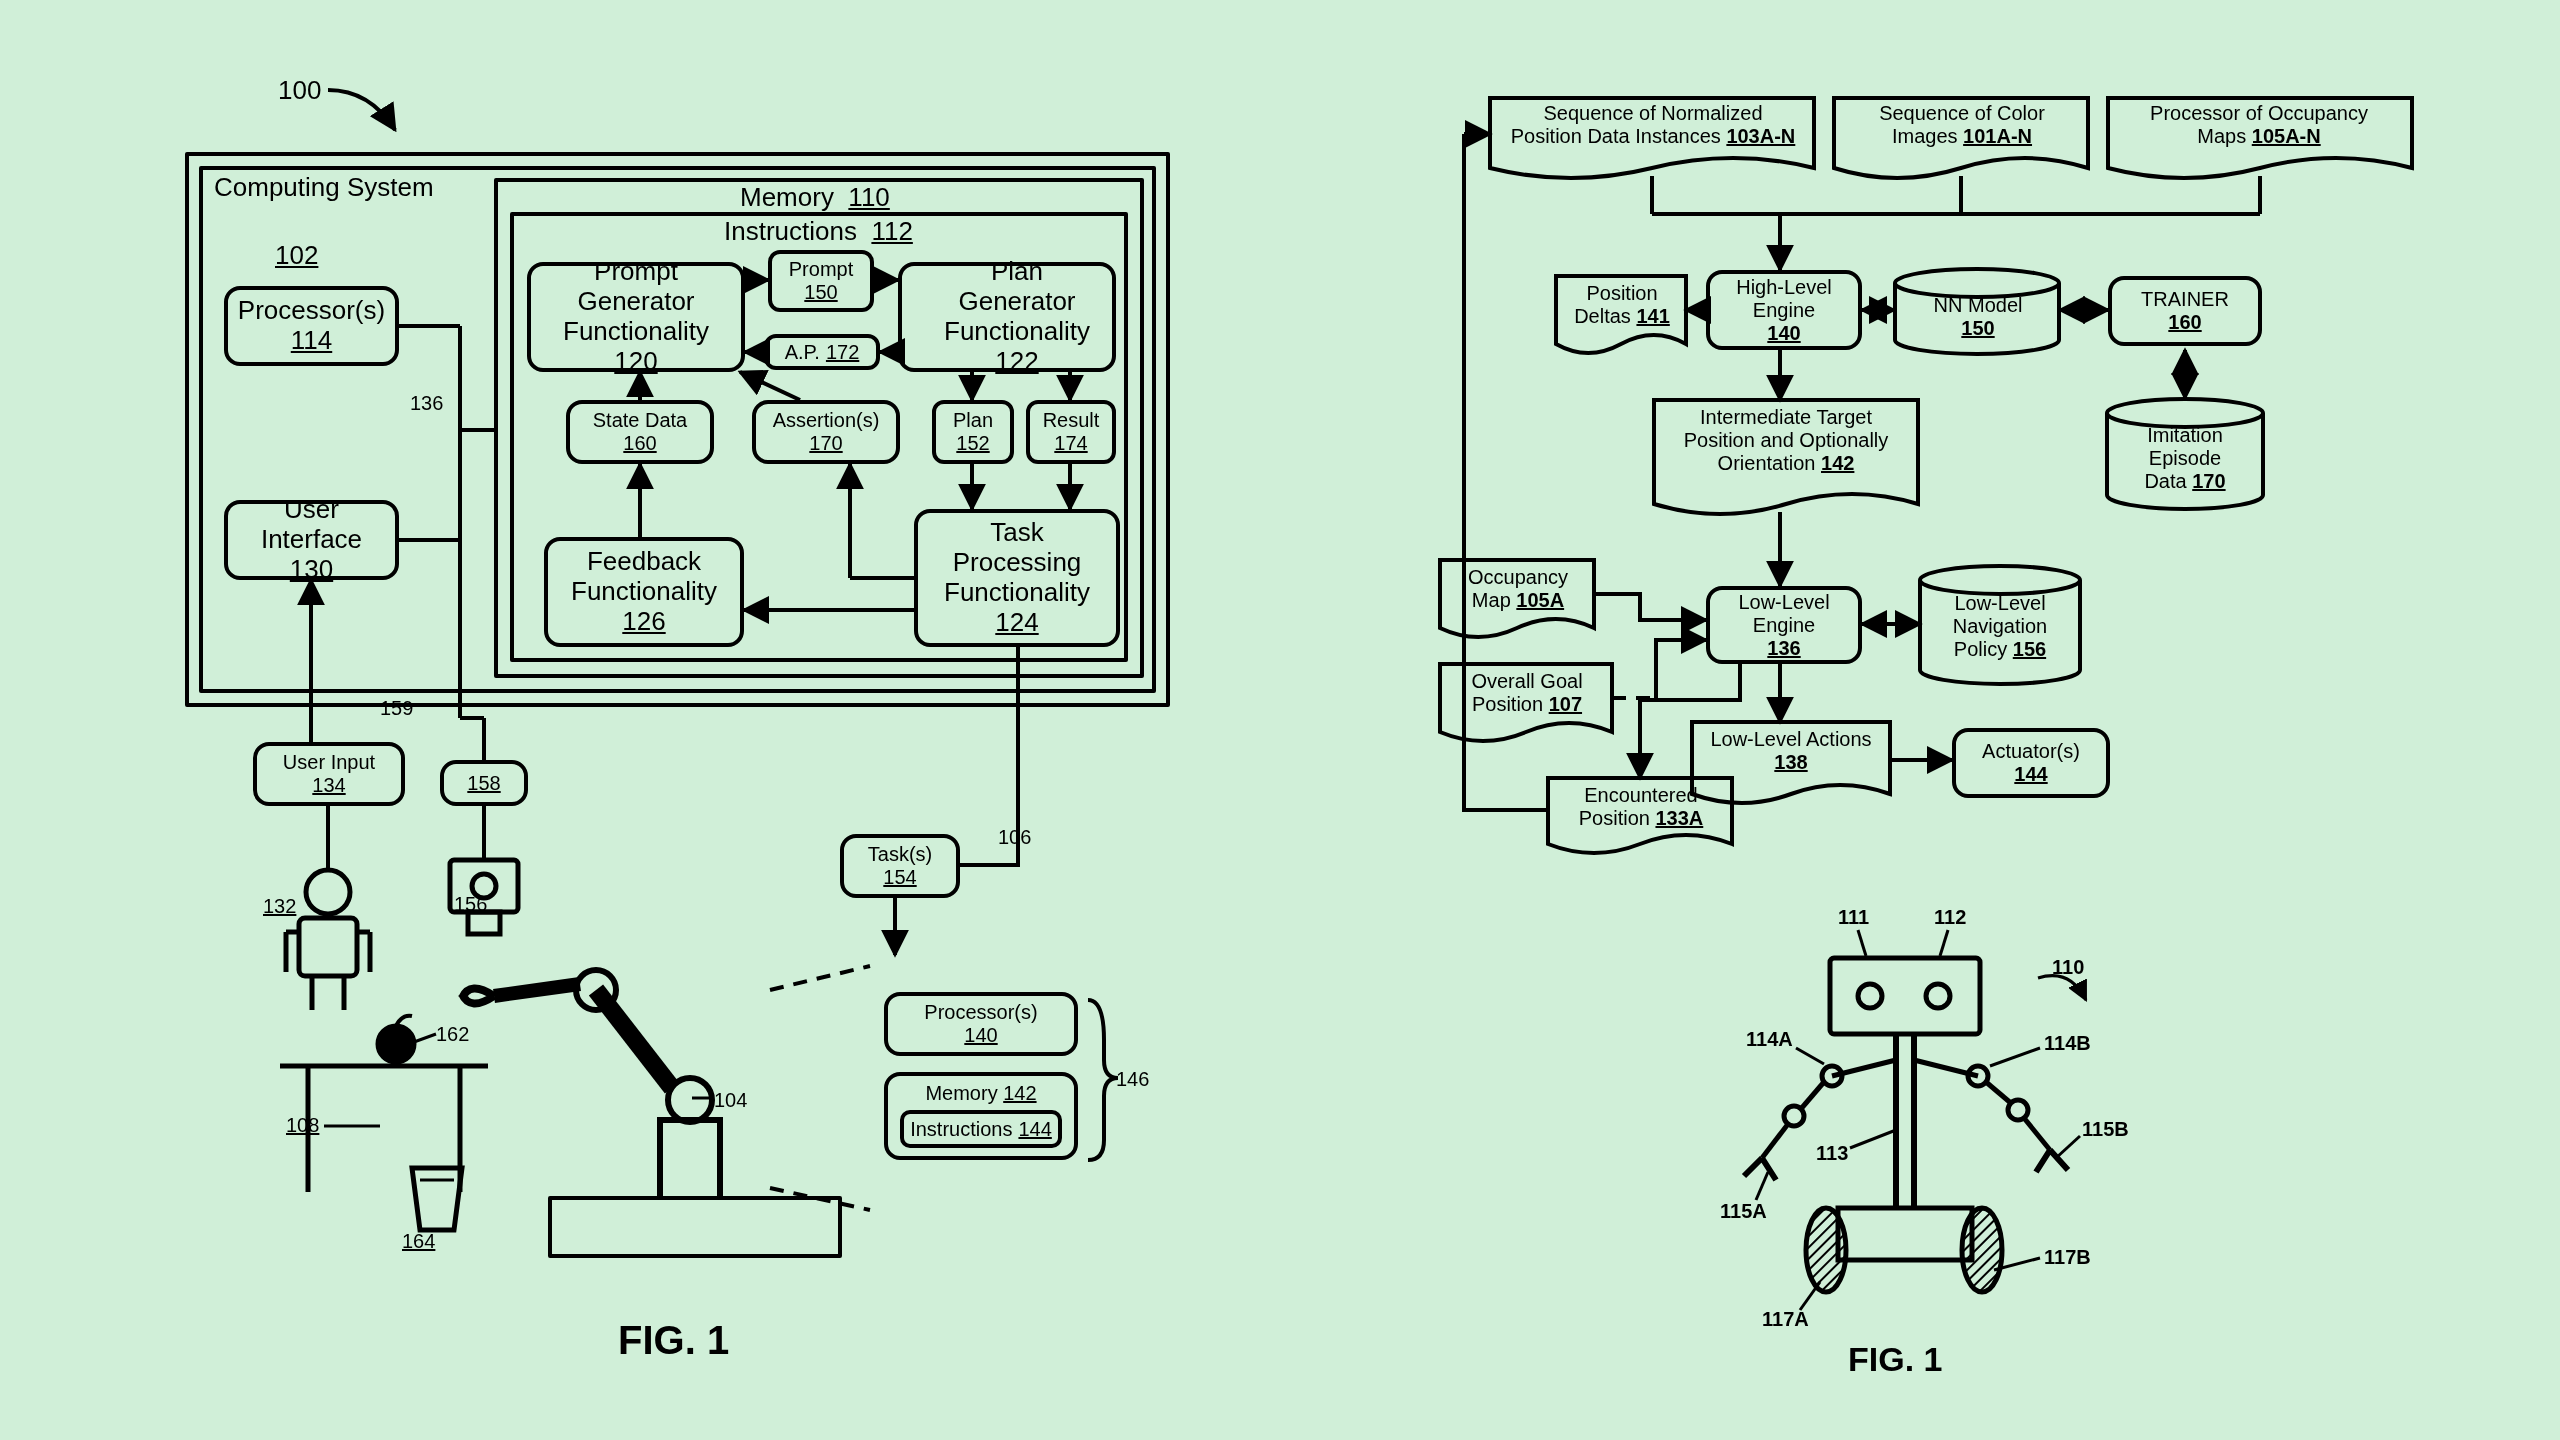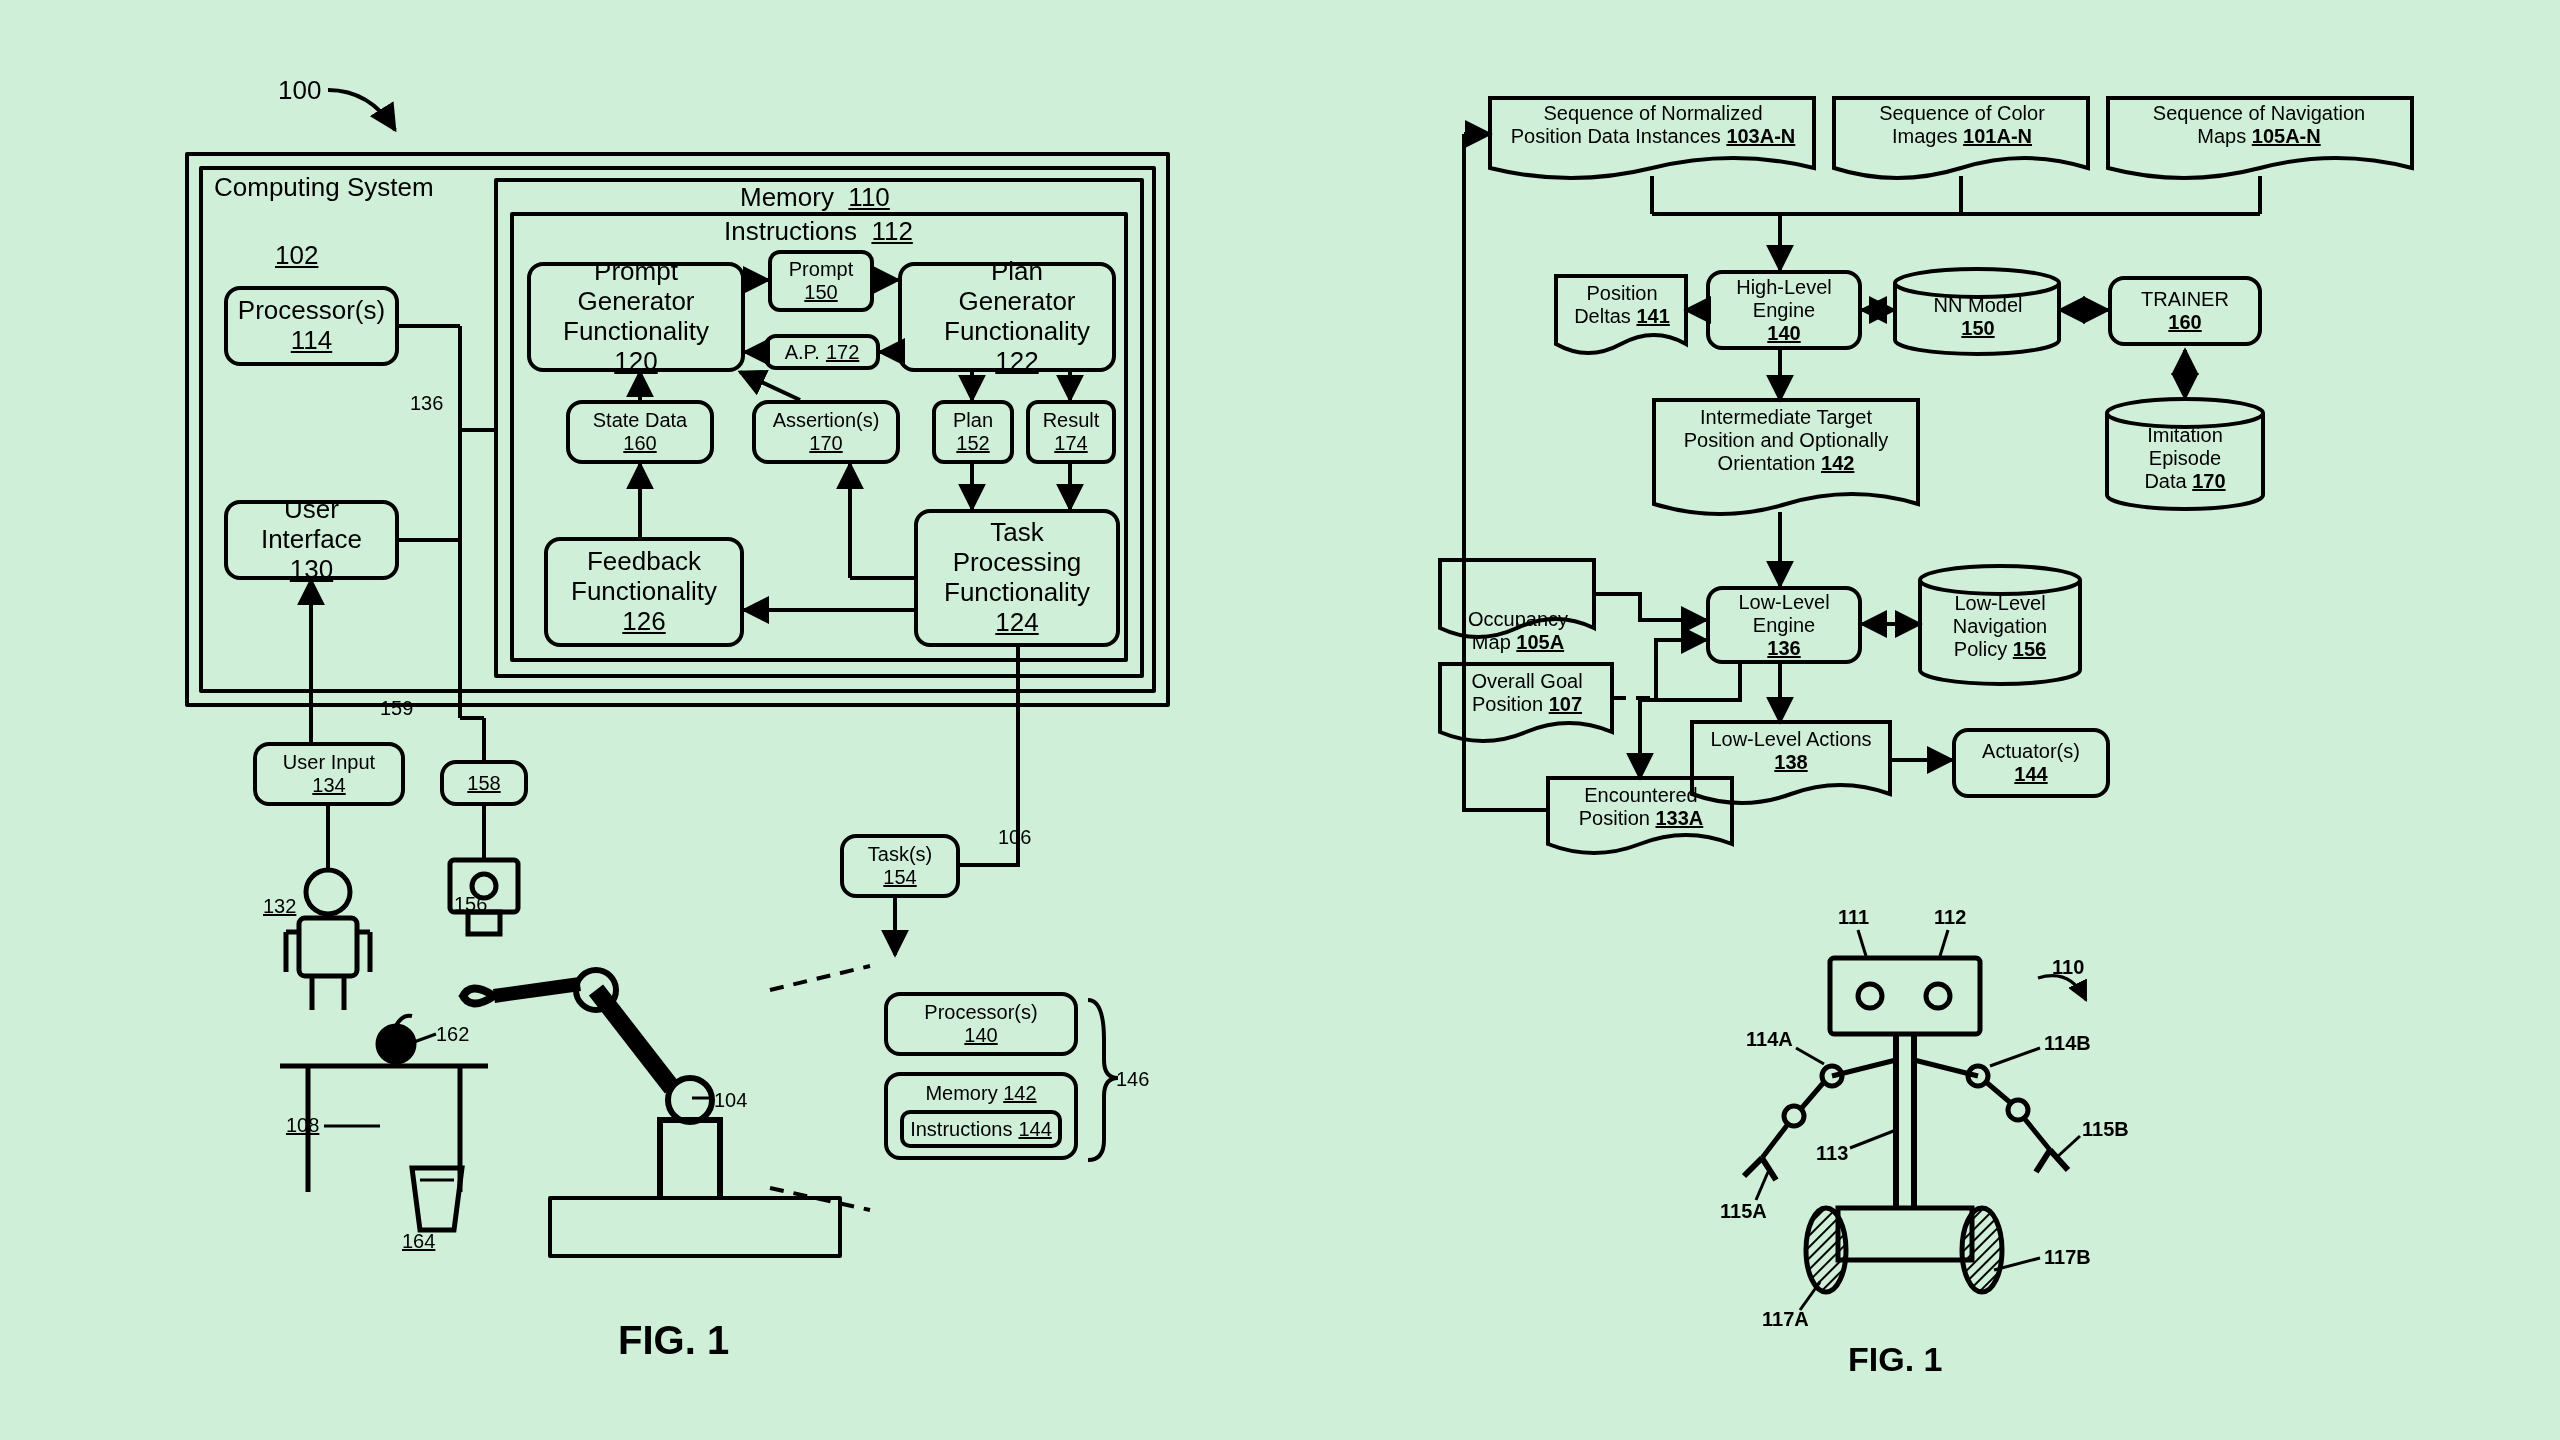--- a/index.html
+++ b/index.html
@@ -419,21 +419,21 @@
 
 <div class="label txt-sm" style="left:1508px; top:102px; width:290px; text-align:center; white-space:normal;">
   <span>Sequence of Normalized</span><br>
   <span>Position Data Instances</span> <span class="u bold">103A-N</span>
 </div>
 <div class="label txt-sm" style="left:1848px; top:102px; width:228px; text-align:center; white-space:normal;">
   <span>Sequence of Color</span><br>
   <span>Images</span> <span class="u bold">101A-N</span>
 </div>
 <div class="label txt-sm" style="left:2118px; top:102px; width:282px; text-align:center; white-space:normal;">
-  <span>Sequence of Navigation</span><br>
+  <span>Processor of Occupancy</span><br>
   <span>Maps</span> <span class="u bold">105A-N</span>
 </div>
 
 <div class="label txt-sm" style="left:1566px; top:282px; width:112px; text-align:center; white-space:normal;">
   <span>Position Deltas</span> <span class="u bold">141</span>
 </div>
 
 <div class="box txt-sm" style="left:1706px; top:270px; width:156px; height:80px;">
   <span>High-Level Engine</span>
   <span class="u bold">140</span>
@@ -453,21 +453,21 @@
   <span>Episode</span><br>
   <span>Data</span> <span class="u bold">170</span>
 </div>
 
 <div class="label txt-sm" style="left:1666px; top:406px; width:240px; text-align:center; white-space:normal;">
   <span>Intermediate Target</span><br>
   <span>Position and Optionally</span><br>
   <span>Orientation</span> <span class="u bold">142</span>
 </div>
 
-<div class="label txt-sm" style="left:1450px; top:566px; width:136px; text-align:center; white-space:normal;margin-top:42px;">
+<div class="label txt-sm" style="left:1450px; top:566px; width:136px; text-align:center; white-space:normal;">
   <span>Occupancy Map</span> <span class="u bold">105A</span>
 </div>
 
 <div class="box txt-sm" style="left:1706px; top:586px; width:156px; height:78px;">
   <span>Low-Level Engine</span>
   <span class="u bold">136</span>
 </div>
 
 <div class="label txt-sm" style="left:1938px; top:592px; width:124px; text-align:center; white-space:normal;">
   <span>Low-Level</span><br>

